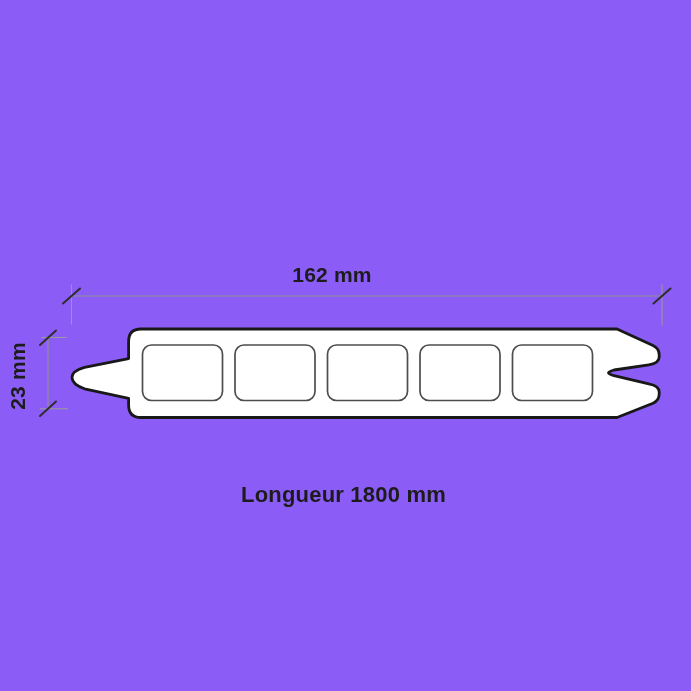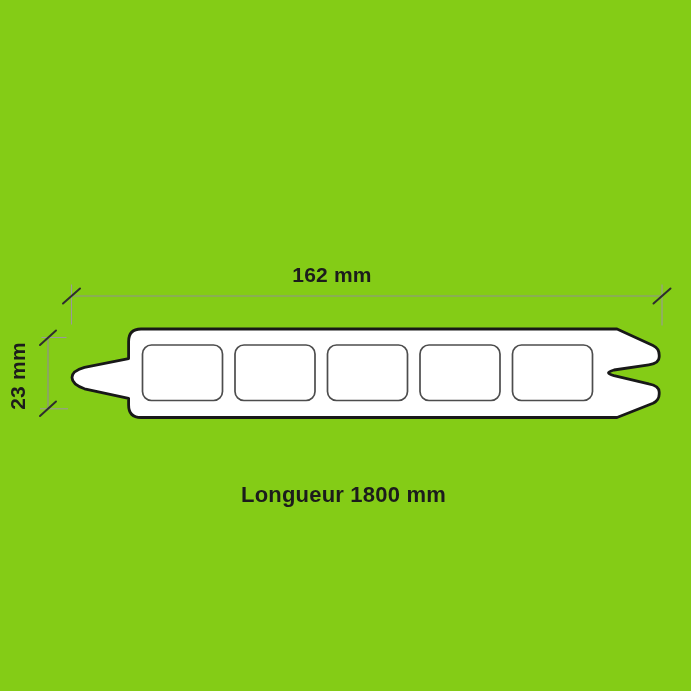--- a/index.html
+++ b/index.html
@@ -5,21 +5,21 @@
   html, body {
     margin: 0;
     padding: 0;
     background: #ffffff;
     font-family: "Liberation Sans", "DejaVu Sans", sans-serif;
   }
   .canvas {
     position: relative;
     width: 691px;
     height: 691px;
-    background: #84cc16;
+    background: #8b5cf6;
     overflow: hidden;
   }
   svg { display: block; }
 
   .profile-outline {
     fill: #ffffff;
     stroke: #181818;
     stroke-width: 2.8;
     stroke-linejoin: round;
     stroke-linecap: round;

